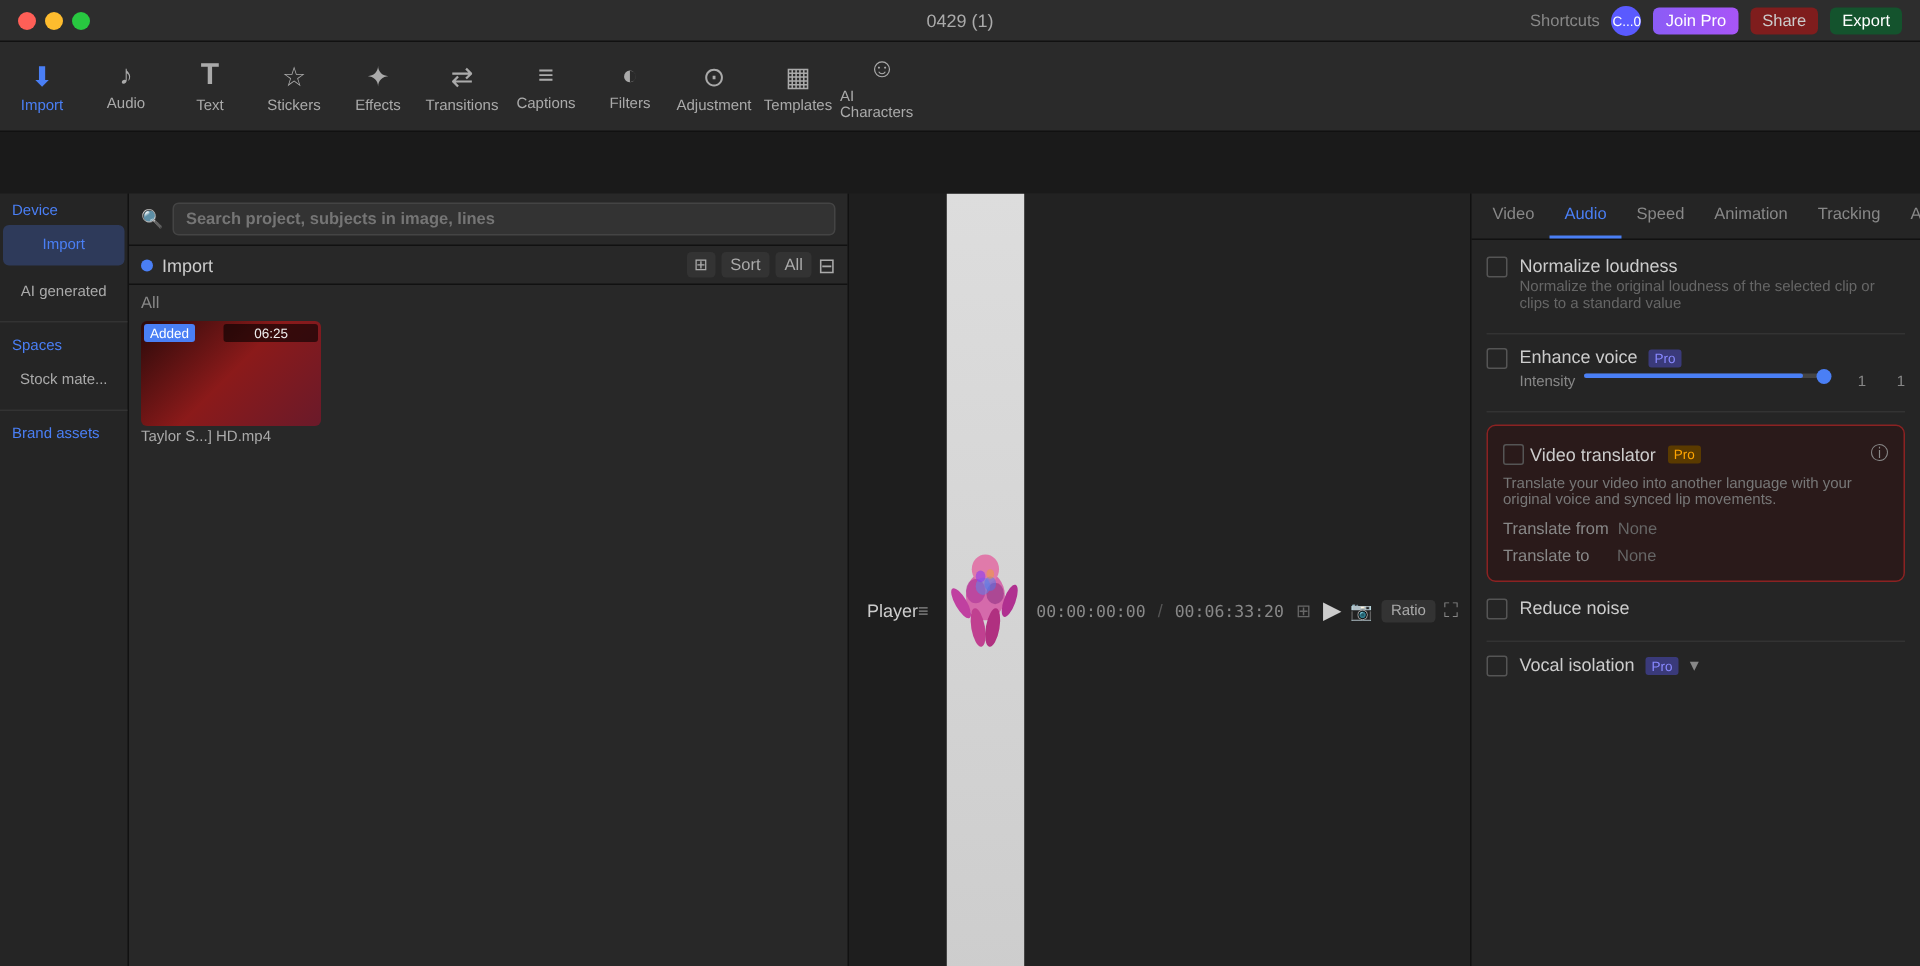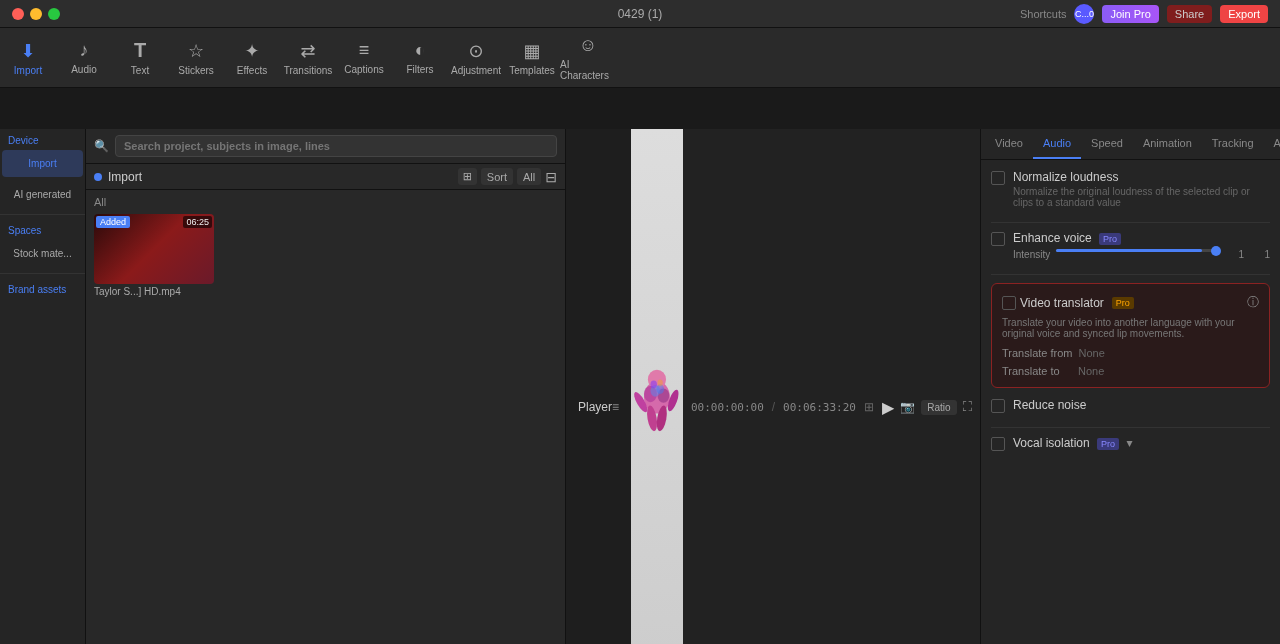--- a/index.html
+++ b/index.html
@@ -10,21 +10,21 @@
     .titlebar-controls { display: flex; gap: 6px; align-items: center; }
     .titlebar-btn { width: 12px; height: 12px; border-radius: 50%; cursor: pointer; }
     .btn-close { background: #ff5f57; }
     .btn-min { background: #febc2e; }
     .btn-max { background: #28c840; }
     .titlebar-title { font-size: 12px; color: #aaa; position: absolute; left: 50%; transform: translateX(-50%); }
     .titlebar-right { display: flex; align-items: center; gap: 8px; }
     .titlebar-shortcut { font-size: 11px; color: #888; }
     .join-pro-btn { background: linear-gradient(90deg, #8b5cf6, #a855f7); color: white; border: none; border-radius: 4px; padding: 3px 8px; font-size: 11px; cursor: pointer; }
     .share-btn, .export-btn { font-size: 11px; color: #ccc; background: #7f1d1d; border: none; border-radius: 4px; padding: 3px 8px; cursor: pointer; }
-    .export-btn { background: #ef4444; color: white; }
+    .export-btn { background: #14532d; color: white; }
     .avatar { width: 20px; height: 20px; border-radius: 50%; background: #5a5aff; color: white; font-size: 9px; display: flex; align-items: center; justify-content: center; }
 
     
     .top-toolbar { height: 60px; background: #2a2a2a; display: flex; align-items: center; border-bottom: 1px solid #111; }
     .toolbar-item { display: flex; flex-direction: column; align-items: center; justify-content: center; width: 56px; height: 56px; cursor: pointer; color: #aaa; font-size: 10px; gap: 3px; border-radius: 6px; }
     .toolbar-item.active { color: #4a7ff5; }
     .toolbar-icon { font-size: 18px; }
 
     
     .main-layout { display: flex; height: calc(644px - 88px); margin-top: 41px; }
@@ -48,21 +48,21 @@
     .sort-btn { background: #333; border: none; color: #aaa; padding: 2px 6px; border-radius: 3px; cursor: pointer; font-size: 11px; }
     .all-btn { background: #333; border: none; color: #aaa; padding: 2px 6px; border-radius: 3px; cursor: pointer; font-size: 11px; }
     .filter-btn { background: none; border: none; color: #aaa; cursor: pointer; font-size: 14px; }
     .media-content { padding: 6px 8px; flex: 1; }
     .all-label { font-size: 11px; color: #888; margin-bottom: 6px; }
     .thumbnail-grid { display: flex; flex-wrap: wrap; gap: 6px; }
     .thumbnail-item { position: relative; width: 120px; }
     .thumbnail-img { width: 120px; height: 70px; background: #1a1a1a; border-radius: 4px; overflow: hidden; display: flex; align-items: center; justify-content: center; }
     .thumb-inner { width: 100%; height: 100%; background: linear-gradient(135deg, #2a0a0a 0%, #8b1a1a 50%, #6a1a2a 100%); }
     .thumb-added { position: absolute; top: 2px; left: 2px; background: #4a7ff5; color: white; font-size: 9px; padding: 1px 4px; border-radius: 2px; }
-    .thumb-duration { position: absolute; top: 2px; right: 2px; font-size: 9px; color: #eee; background: rgba(0,0,0,0.6); padding: 1px 3px; border-radius: 2px; }
+    .thumb-duration { position: absolute; top: 2px; right: 2px; font-size: 9px; color: #eee; background: rgba(0,0,0,0.6); padding: 1px 20px; border-radius: 2px; }
     .thumb-name { font-size: 10px; color: #aaa; margin-top: 2px; white-space: nowrap; overflow: hidden; text-overflow: ellipsis; }
 
     
     .player-panel { flex: 1; background: #1e1e1e; display: flex; flex-direction: row; min-width: 0; }
     .player-header { display: flex; align-items: center; justify-content: space-between; padding: 6px 12px; border-bottom: 1px solid #111; }
     .player-title { font-size: 12px; color: #ccc; }
     .player-menu { color: #888; cursor: pointer; }
     .player-video { flex: 1; background: #111; display: flex; align-items: center; justify-content: center; overflow: hidden; position: relative; }
     .player-controls { display: flex; align-items: center; padding: 4px 8px; background: #222; gap: 8px; }
     .time-display { font-size: 11px; color: #888; font-family: monospace; }

